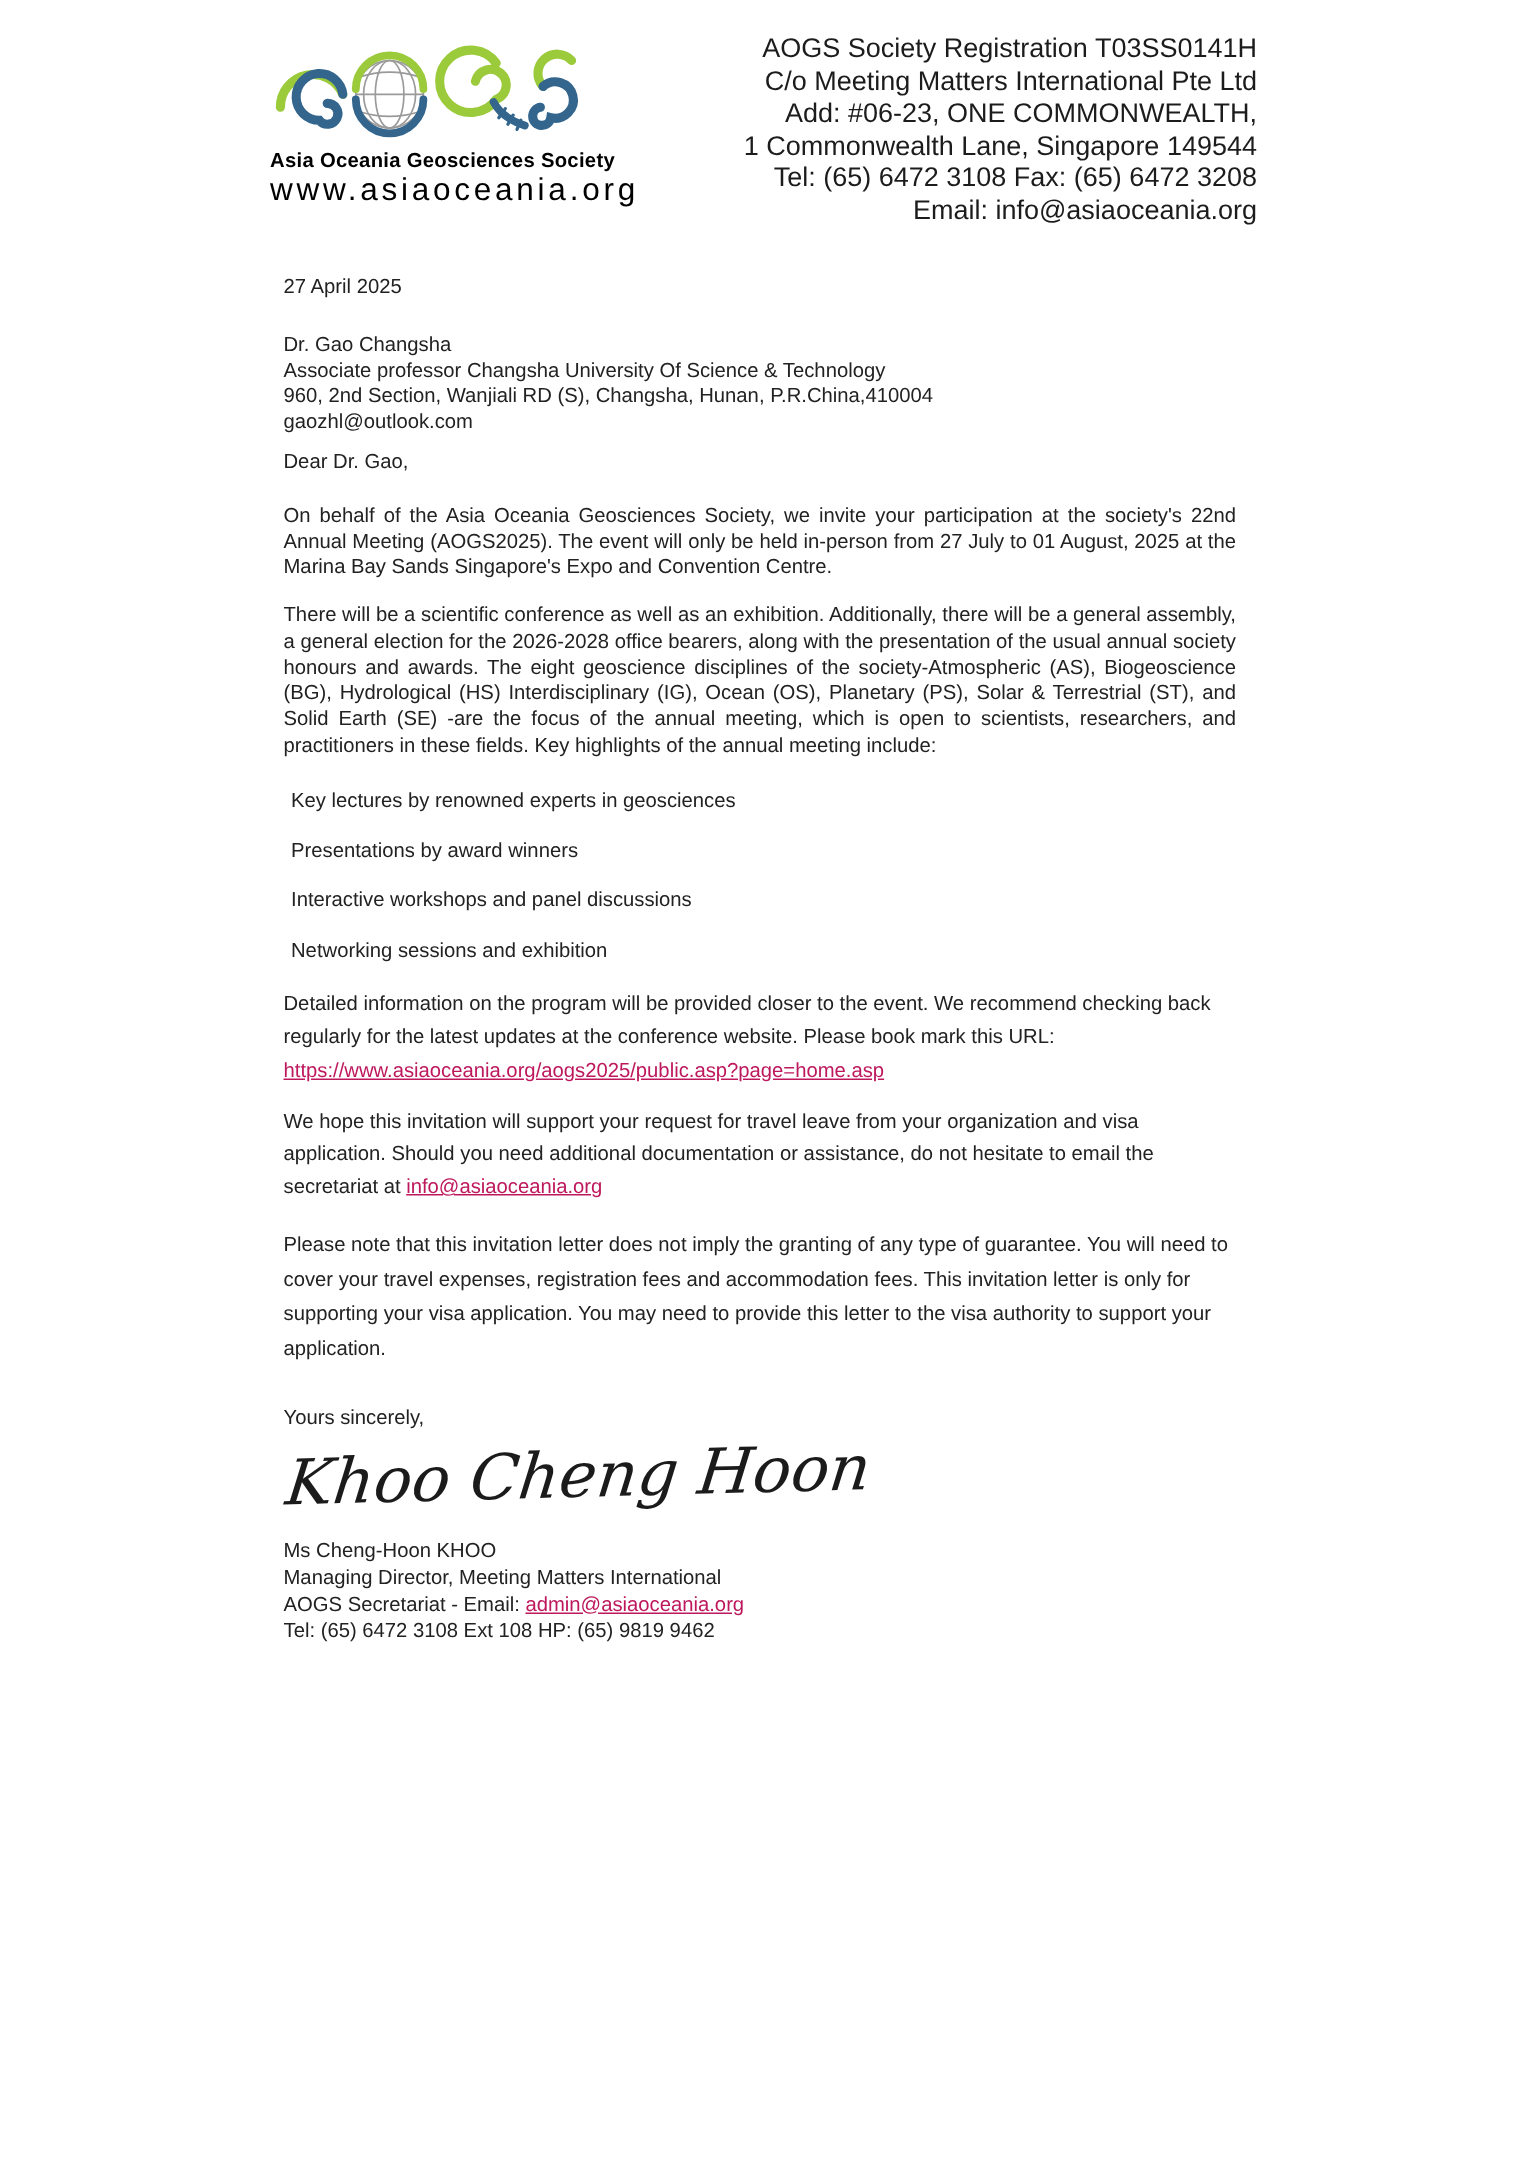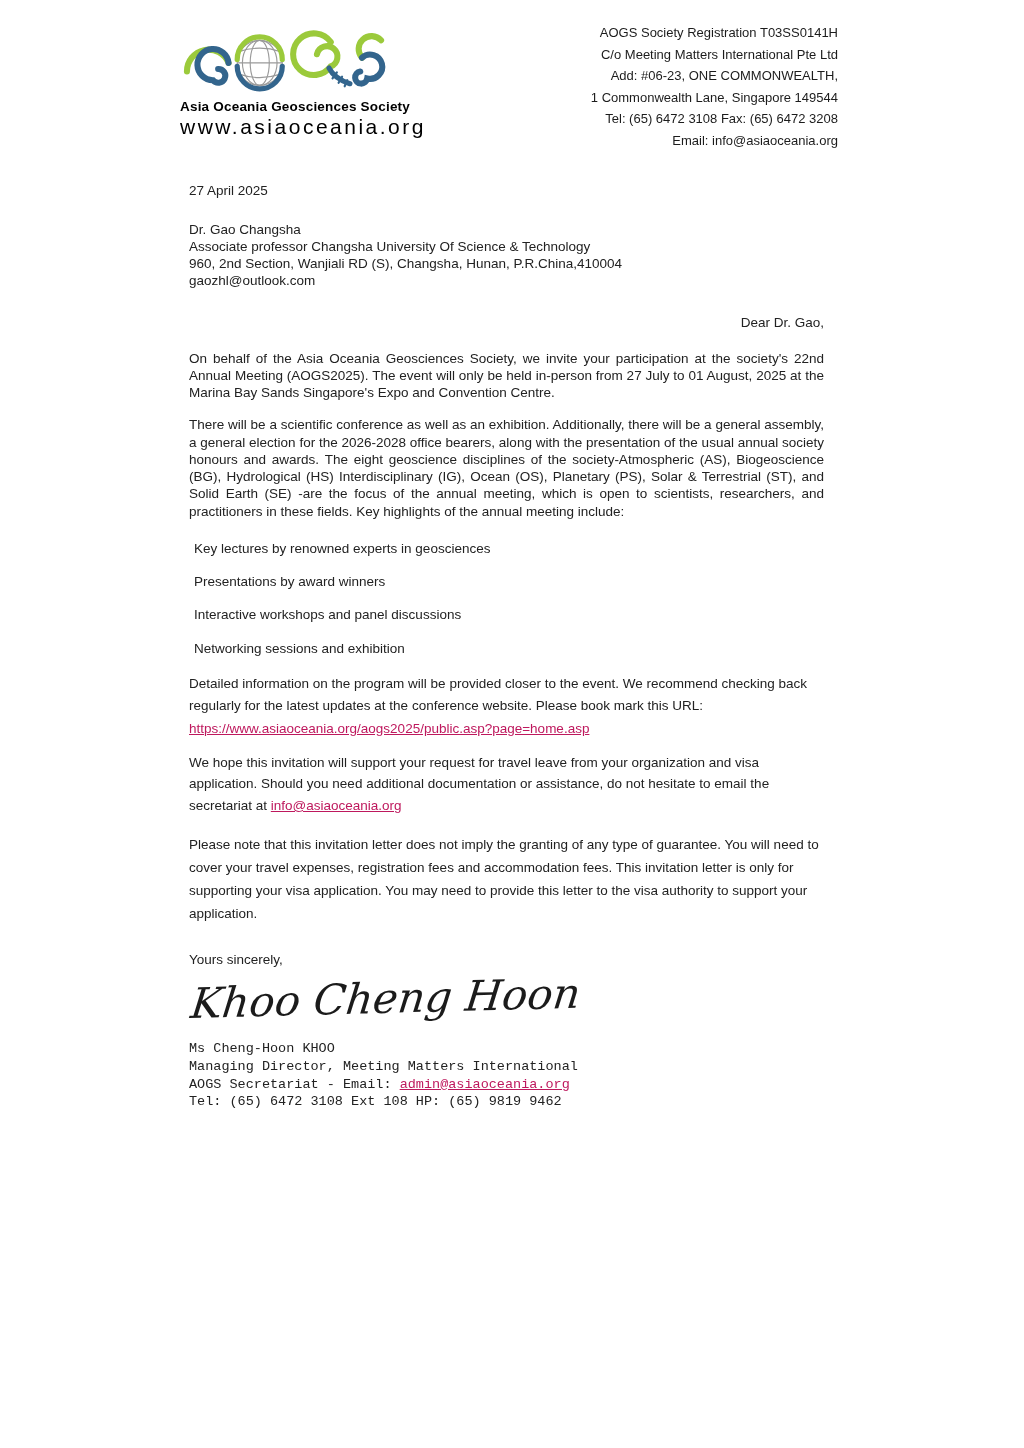--- a/index.html
+++ b/index.html
@@ -18,48 +18,48 @@
   .society-name{
     font-size:13.5px;font-weight:bold;color:#000000;
     letter-spacing:.2px;margin-top:3px;white-space:nowrap;
   }
   .website{
     font-size:21px;color:#000000;letter-spacing:2.5px;
     margin-top:1px;white-space:nowrap;
   }
   .contact-block{
     position:absolute;top:22px;right:186px;
-    text-align:right;font-size:13px;line-height:21.5px;color:#1c1c1c;margin-left:28px;
+    text-align:right;font-size:18px;line-height:21.5px;color:#1c1c1c;margin-left:28px;
   }
 
   
   .letter{position:absolute;left:189px;top:182px;width:635px;font-size:13.5px;line-height:1.28;}
   .date{margin-bottom:22px;}
   .recipient div{line-height:1.26;}
-  .salutation{margin-top:25px;margin-bottom:18px;text-align:right;}
+  .salutation{margin-top:10px;margin-bottom:18px;}
   .para-justify{text-align:justify;margin:0 0 15px 0;}
   .highlights{margin:20px 0 8px 0;}
   .highlight-item{padding-left:5px;margin-bottom:16px;}
   .para-loose{line-height:1.65;margin:0 0 12px 0;}
   .para-medium{line-height:1.6;margin:0 0 16px 0;}
   .para-xloose{line-height:1.72;margin:0 0 26px 0;}
   a.link, .link{color:#be185d;text-decoration:underline;cursor:pointer;}
   .closing-line{margin:6px 0 20px 0;}
   .valediction{margin:0 0 8px 0;}
   .signature-script{
     font-family:"DejaVu Serif", serif;
     font-style:italic;
     font-size:42px;
     color:#1b1b1b;
     transform:skewX(-8deg) rotate(-1.5deg);
     transform-origin:left center;
     margin:6px 0 10px 2px;
     white-space:nowrap;
   }
-  .sig-block{line-height:1.3;font-family:Liberation Mono, monospace;}
+  .sig-block{line-height:1.3;}
 </style>
 </head>
 <body>
 
 <div class="page">
 
   <div class="logo-block">
     <svg class="logo-art" width="208" height="68" viewBox="0 0 240 78">
 
       <g fill="none" stroke-linecap="round">

